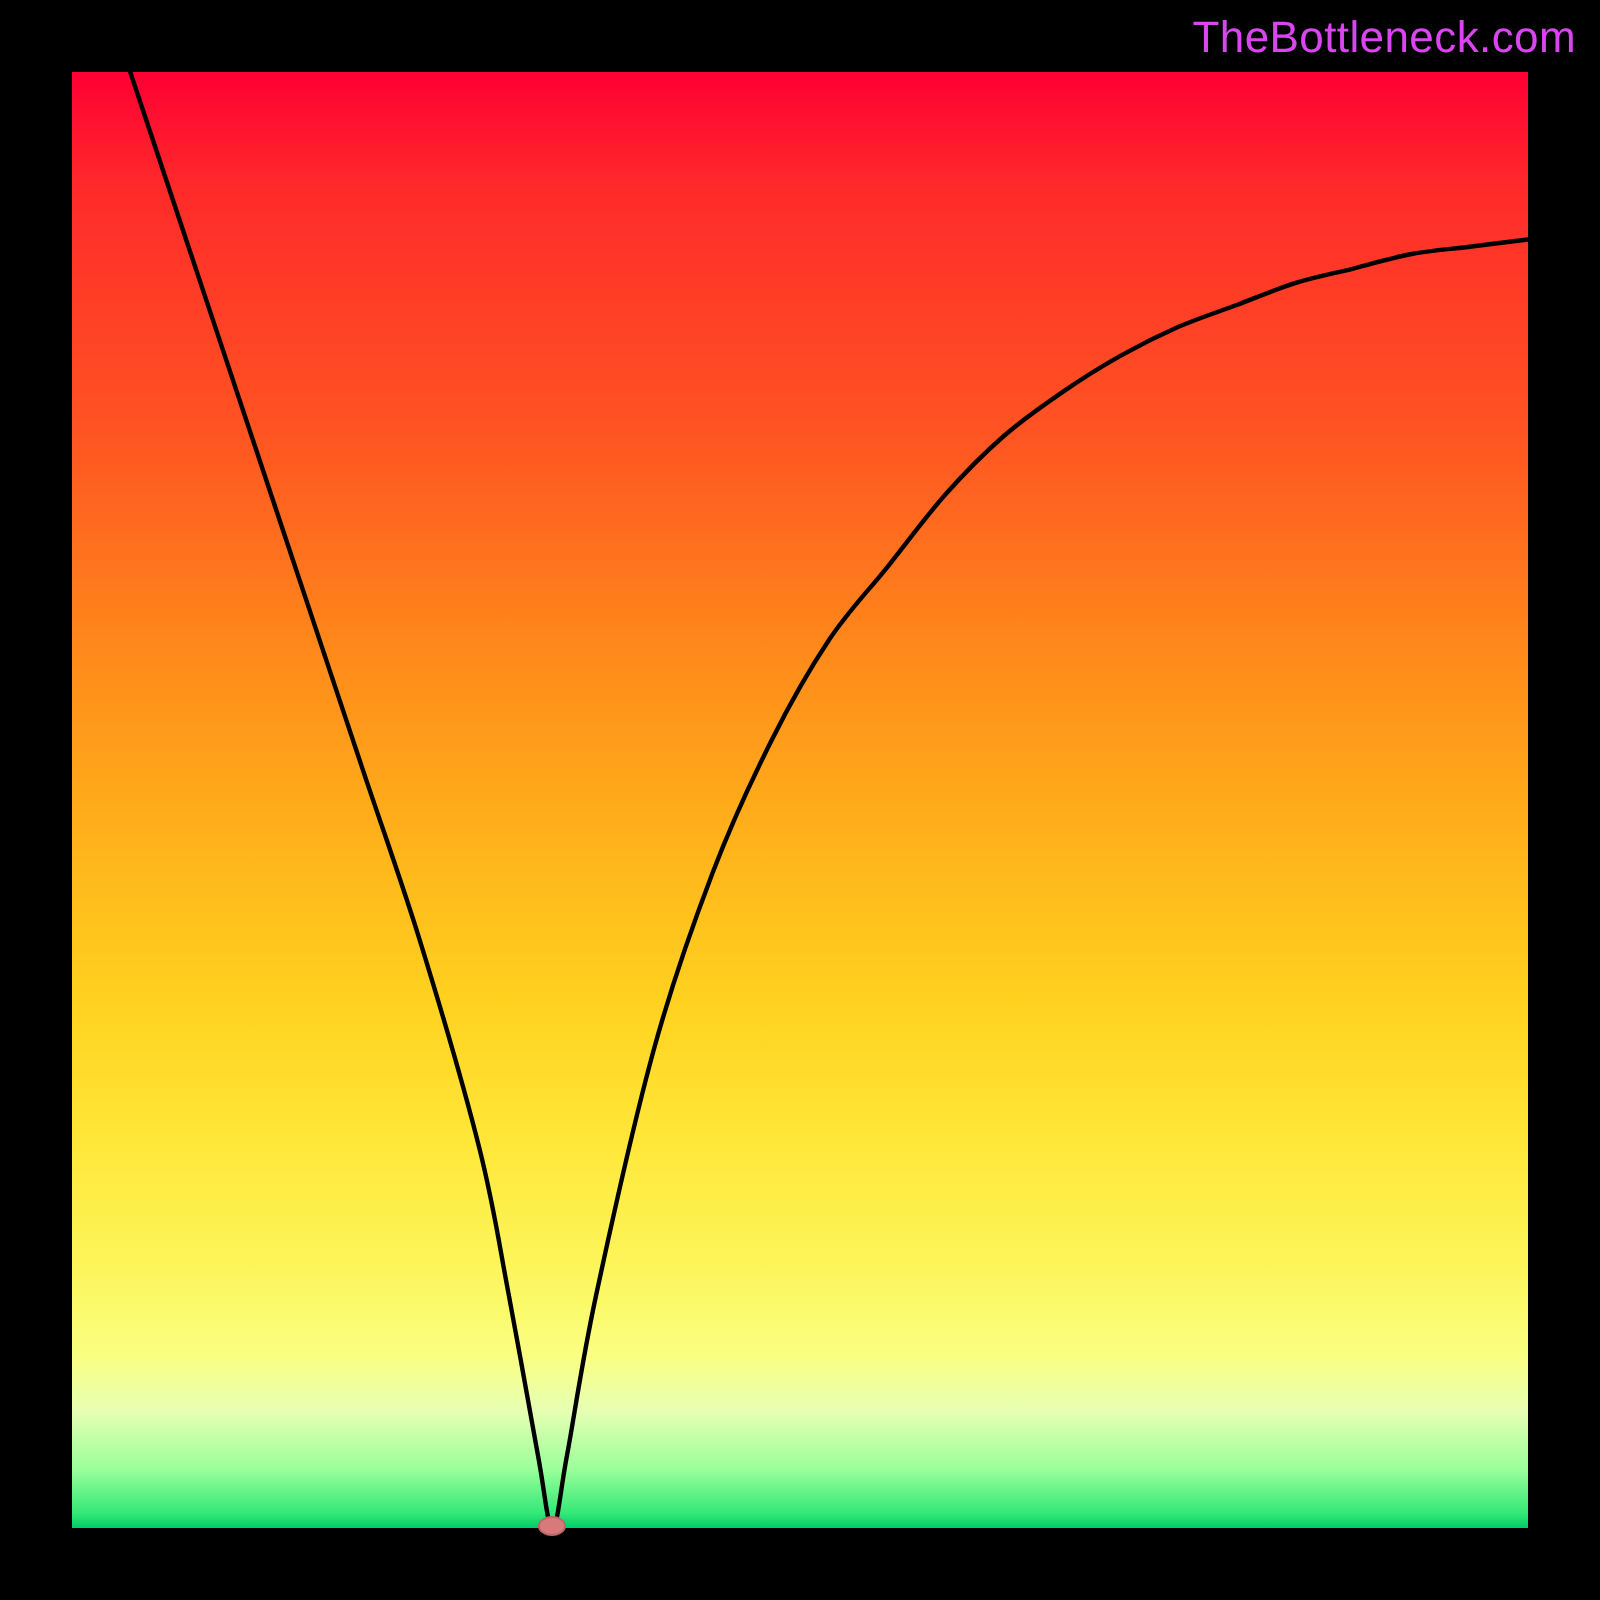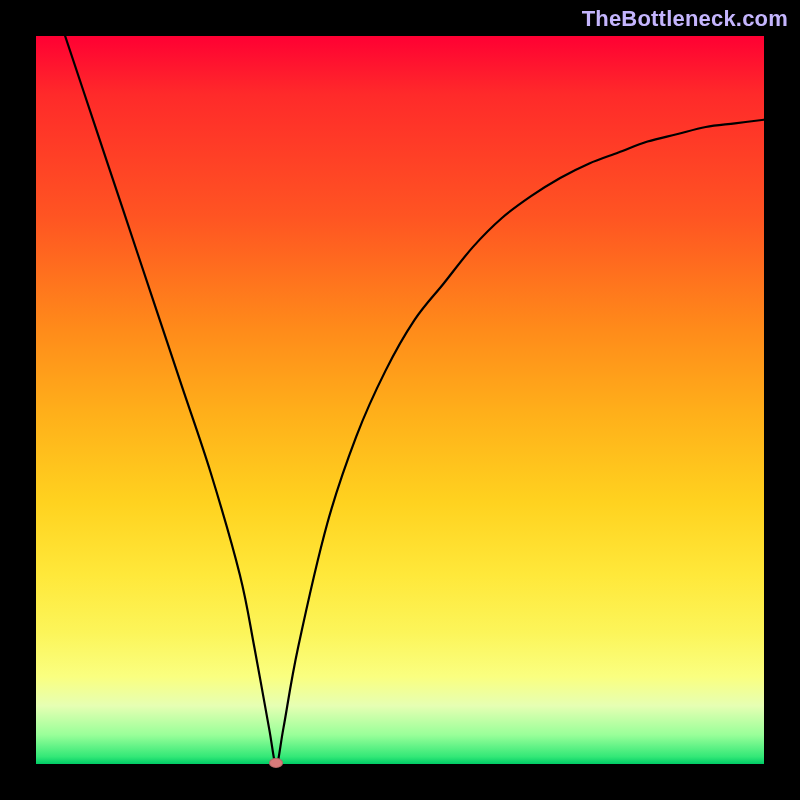--- a/index.html
+++ b/index.html
@@ -52,24 +52,24 @@
     width: 14px;
     height: 10px;
     border-radius: 50% / 50%;
     background: #d97a7a;
     box-shadow: 0 0 0 1px rgba(0,0,0,0.15) inset;
   }
   .watermark {
     position: absolute;
     top: 6px;
     right: 12px;
-    color: #c4b5fd;
+    color: #d946ef;
     font-size: 22px;
     letter-spacing: 0.2px;
-    font-weight: 700;
+    font-weight: 400;
   }
 </style>
 </head>
 <body>
 
 <div class="frame">
 
   <div class="plot-area">
     <svg class="curve" viewBox="0 0 728 728" preserveAspectRatio="none">
       <path d="M 29.12 0.00 C 33.97 14.56, 48.53 58.24, 58.24 87.36 C 67.95 116.48, 77.65 145.60, 87.36 174.72 C 97.07 203.84, 106.77 232.96, 116.48 262.08 C 126.19 291.20, 135.89 320.32, 145.60 349.44 C 155.31 378.56, 165.01 405.25, 174.72 436.80 C 184.43 468.35, 196.56 509.60, 203.84 538.72 C 211.12 567.84, 213.55 586.04, 218.40 611.52 C 223.25 637.00, 229.32 672.19, 232.96 691.60 C 236.60 711.01, 237.81 728.00, 240.24 728.00 C 242.67 728.00, 243.88 711.01, 247.52 691.60 C 251.16 672.19, 254.80 645.49, 262.08 611.52 C 269.36 577.55, 281.49 522.95, 291.20 487.76 C 300.91 452.57, 310.61 425.88, 320.32 400.40 C 330.03 374.92, 339.73 354.29, 349.44 334.88 C 359.15 315.47, 368.85 298.48, 378.56 283.92 C 388.27 269.36, 397.97 259.65, 407.68 247.52 C 417.39 235.39, 427.09 222.04, 436.80 211.12 C 446.51 200.20, 456.21 190.49, 465.92 182.00 C 475.63 173.51, 485.33 166.83, 495.04 160.16 C 504.75 153.49, 514.45 147.42, 524.16 141.96 C 533.87 136.50, 543.57 131.65, 553.28 127.40 C 562.99 123.15, 572.69 120.12, 582.40 116.48 C 592.11 112.84, 601.81 108.59, 611.52 105.56 C 621.23 102.53, 630.93 100.71, 640.64 98.28 C 650.35 95.85, 660.05 92.82, 669.76 91.00 C 679.47 89.18, 689.17 88.57, 698.88 87.36 C 708.59 86.15, 723.15 84.33, 728.00 83.72" fill="none" stroke="#000" stroke-width="2.2" stroke-linecap="round" stroke-linejoin="round"></path>

